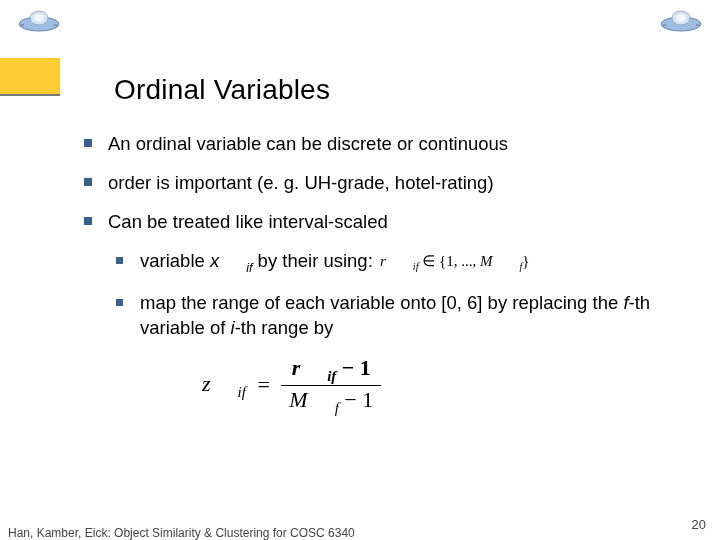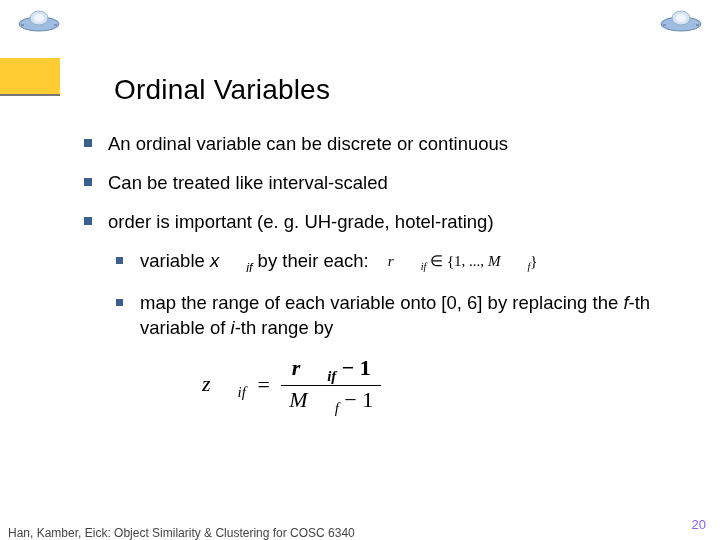--- a/index.html
+++ b/index.html
@@ -74,38 +74,38 @@
     top: 8px;
     width: 7px;
     height: 7px;
     background: #3a5f8f;
   }
   .italic { font-style: italic; }
   .sub { font-size: 0.68em; font-style: italic; vertical-align: sub; position: relative; top: 0.05em; padding-left: 27px; }
   .math-small {
     display: inline-block;
     vertical-align: middle;
-    margin-left: 14px;
+    margin-left: 2px;
   }
   .formula-block {
     margin: 12px 0 36px 118px;
   }
   .footer-left {
     position: absolute;
     bottom: 0;
     left: 8px;
     font-size: 12px;
     color: #444;
   }
   .footer-right {
     position: absolute;
     bottom: 8px;
     right: 14px;
     font-size: 13px;
-    color: #8b5cf6;
+    color: #404040;
   }
 </style>
 </head>
 <body>
 
 <div class="ufo ufo-left">
   <svg viewBox="0 0 46 28">
     <ellipse cx="23" cy="18" rx="20" ry="7" fill="#9fbde0" stroke="#6a87ad" stroke-width="1"></ellipse>
     <ellipse cx="23" cy="12" rx="9" ry="7" fill="#d6e4f2" stroke="#8aa3c0" stroke-width="0.8"></ellipse>
     <ellipse cx="23" cy="12" rx="5" ry="4" fill="#f0f6fb"></ellipse>
@@ -128,31 +128,31 @@
 
 <div class="content">
 
   <div class="lvl1">
     <span class="bullet"></span>
     <span>An ordinal variable can be discrete or continuous</span>
   </div>
 
   <div class="lvl1">
     <span class="bullet"></span>
-    <span>Can be treated like interval-scaled</span>
+    <span>order is important (e. g. UH-grade, hotel-rating)</span>
   </div>
 
   <div class="lvl1">
     <span class="bullet"></span>
-    <span>order is important (e. g. UH-grade, hotel-rating)</span>
+    <span>Can be treated like interval-scaled</span>
   </div>
 
   <div class="lvl2">
     <span class="bullet"></span>
-    <span>variable </span><span class="italic">x</span><span class="sub">if</span><span>  by their each:</span>
+    <span>variable </span><span class="italic">x</span><span class="sub">if</span><span>  by their using:</span>
     <span class="math-small" style="font-family: 'Times New Roman', serif; font-size:15px;">
       <span class="italic">r</span><span class="sub">if</span>
       <span>∈ {1, ..., </span><span class="italic">M</span><span class="sub">f</span><span>}</span>
     </span>
   </div>
 
   <div class="lvl2">
     <span class="bullet"></span>
     <span>map the range of each variable onto [0, 6] by replacing the </span><span class="italic">f</span><span>-th variable of </span><span class="italic">i</span><span>-th range by</span>
   </div>

